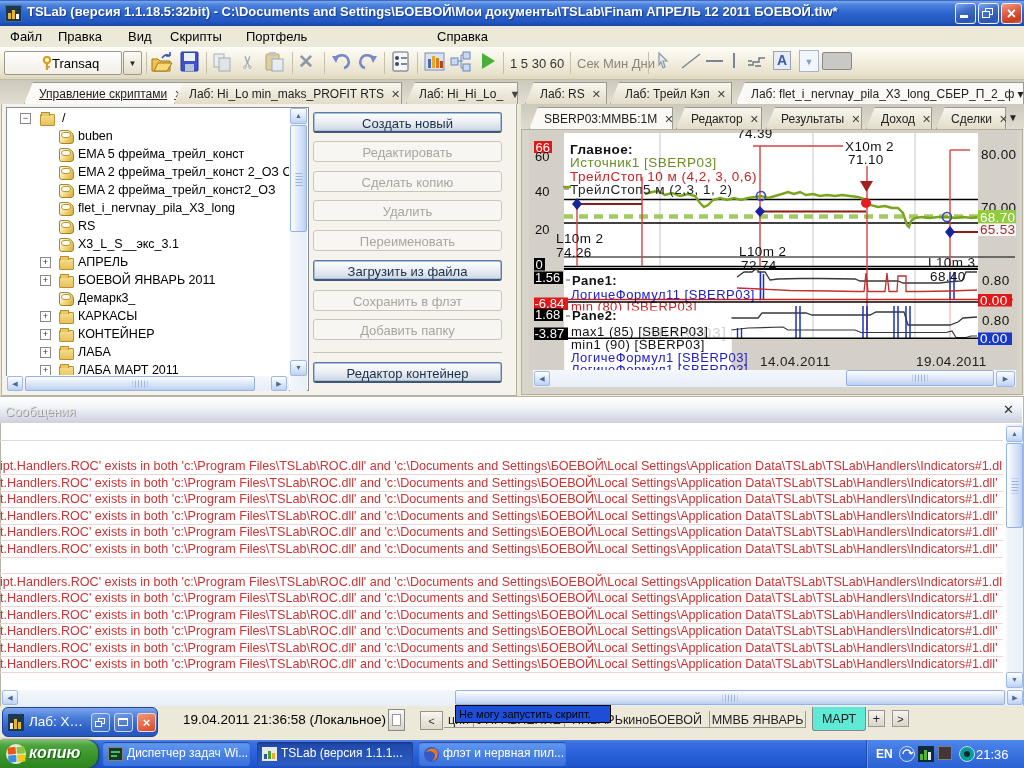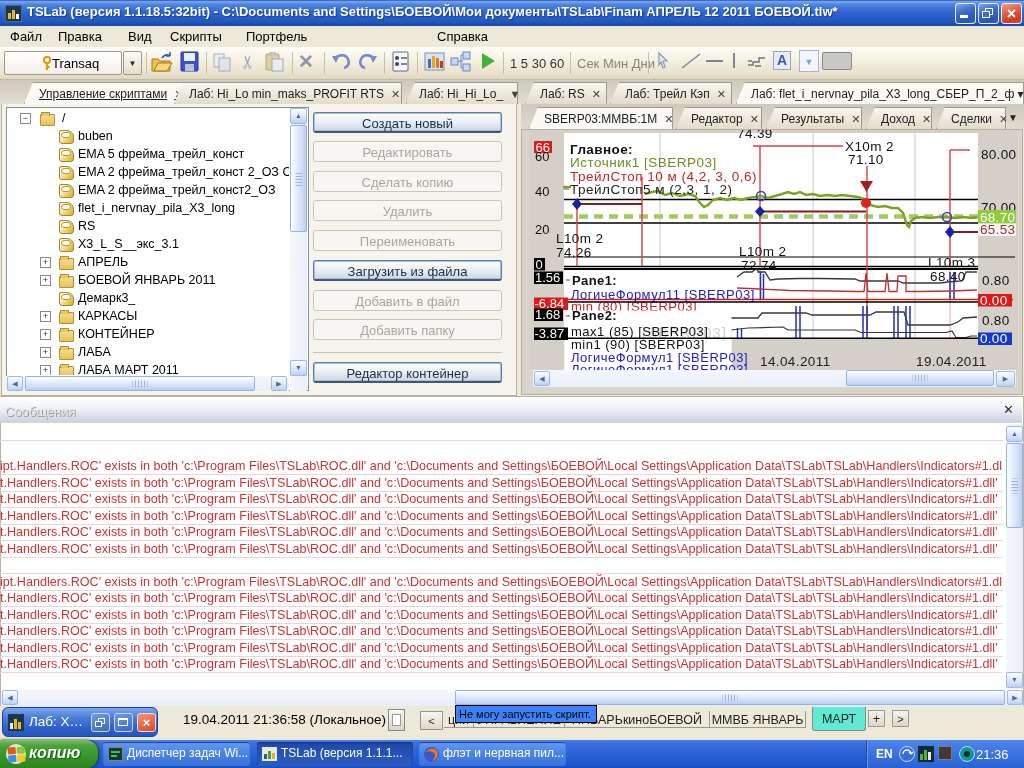--- a/index.html
+++ b/index.html
@@ -252,21 +252,21 @@
 <div class="abs sbthumb" style="left:25px;top:376px;width:230px;height:15px;"></div>
 <div class="abs sbbtn" style="left:271px;top:376px;width:16px;height:15px;">▶</div>
 
 <div class="abs" id="btncol">
     <div class="btn on" style="top:111.5px;">Создать новый</div>
     <div class="btn off" style="top:141px;">Редактировать</div>
     <div class="btn off" style="top:170.5px;">Сделать копию</div>
     <div class="btn off" style="top:200px;">Удалить</div>
     <div class="btn off" style="top:229.5px;">Переименовать</div>
     <div class="btn on" style="top:260px;">Загрузить из файла</div>
-    <div class="btn off" style="top:289.5px;">Добавить в файл</div>
+    <div class="btn off" style="top:289.5px;">Сохранить в флэт</div>
     <div class="btn off" style="top:319px;">Добавить папку</div>
     <div class="btn on" style="top:362px;">Редактор контейнер</div>
     <div style="position:absolute;left:313px;top:352px;width:189px;height:1px;background:#C8C4B8;"></div>
   </div>
 
 <div class="abs" id="ctabrow"></div>
 <div class="abs tab active" style="left:529px;width:144px;top:107px;height:22px;">SBERP03:ММВБ:1М<span class="x">✕</span></div>
 <div class="abs tab" style="left:676px;width:86px;top:107px;height:22px;">Редактор<span class="x">✕</span></div>
 <div class="abs tab" style="left:766px;width:96px;top:107px;height:22px;">Результаты<span class="x">✕</span></div>
 <div class="abs tab" style="left:866px;width:66px;top:107px;height:22px;">Доход<span class="x">✕</span></div>
@@ -458,21 +458,21 @@
 <div class="abs" style="left:420px;top:711px;width:23px;height:19px;border:1px solid #98948A;background:linear-gradient(180deg,#F8F6F0,#DDD8CA);font-size:11px;text-align:center;line-height:18px;color:#333;">&lt;</div>
 <div class="abs" id="wstabs" style="left:444px;top:706px;width:470px;height:30px;font-size:12.5px;color:#222;">
  <span style="position:absolute;left:0;top:5px;width:30px;height:17px;border-bottom:1px solid #999;border-right:1px solid #999;text-align:center;padding-top:2px;">ции</span>
  <span style="position:absolute;left:30px;top:5px;width:91px;height:17px;border-bottom:1px solid #999;border-right:1px solid #999;text-align:center;padding-top:2px;">УПРАВЛЕНИЕ</span>
  <span style="position:absolute;left:121px;top:5px;width:145px;height:17px;border-bottom:1px solid #999;border-right:1px solid #999;text-align:center;padding-top:2px;">ЯНВАРЬкиноБОЕВОЙ</span>
  <span style="position:absolute;left:266px;top:5px;width:96px;height:17px;border-bottom:1px solid #999;border-right:1px solid #999;text-align:center;padding-top:2px;">ММВБ ЯНВАРЬ</span>
  <span style="position:absolute;left:368px;top:1px;width:54px;height:24px;border:1px solid #888;border-top:none;background:#5eead4;text-align:center;padding-top:5px;border-radius:0 0 3px 3px;box-sizing:border-box;">МАРТ</span>
  <span style="position:absolute;left:424px;top:4px;width:17px;height:17px;border:1px solid #999;background:linear-gradient(180deg,#F6F4EE,#DAD5C6);text-align:center;line-height:16px;">+</span>
  <span style="position:absolute;left:448px;top:4px;width:17px;height:17px;border:1px solid #999;background:linear-gradient(180deg,#F6F4EE,#DAD5C6);text-align:center;line-height:16px;font-size:11px;">&gt;</span>
 </div>
-<div class="abs" id="tooltip" style="left:455px;top:705px;width:142px;height:18px;white-space:nowrap;overflow:hidden;background:#3b82f6;border:1px solid #000;font-size:11px;padding:2px 0 8px 3px;color:#000;">Не могу запустить скрипт.</div>
+<div class="abs" id="tooltip" style="left:455px;top:705px;width:156px;height:18px;white-space:nowrap;overflow:hidden;background:#1d4ed8;border:1px solid #000;font-size:11px;padding:2px 0 8px 3px;color:#000;">Не могу запустить скрипт.</div>
 
 <div class="abs" id="taskbar"></div>
 <div class="abs" id="startbtn">
     <svg style="position:absolute;left:6px;top:4px;" width="21" height="20" viewBox="0 0 21 20">
       <circle cx="10" cy="10" r="10" fill="#E8F0E0" opacity="0.95"></circle>
       <g transform="rotate(-4 10 10)">
         <rect x="2" y="3" width="8" height="7" rx="1" fill="#E85818"></rect>
         <rect x="11" y="3" width="8" height="7" rx="1" fill="#8CC63E"></rect>
         <rect x="2" y="11" width="8" height="7" rx="1" fill="#3C8CE8"></rect>
         <rect x="11" y="11" width="8" height="7" rx="1" fill="#F8C818"></rect>

